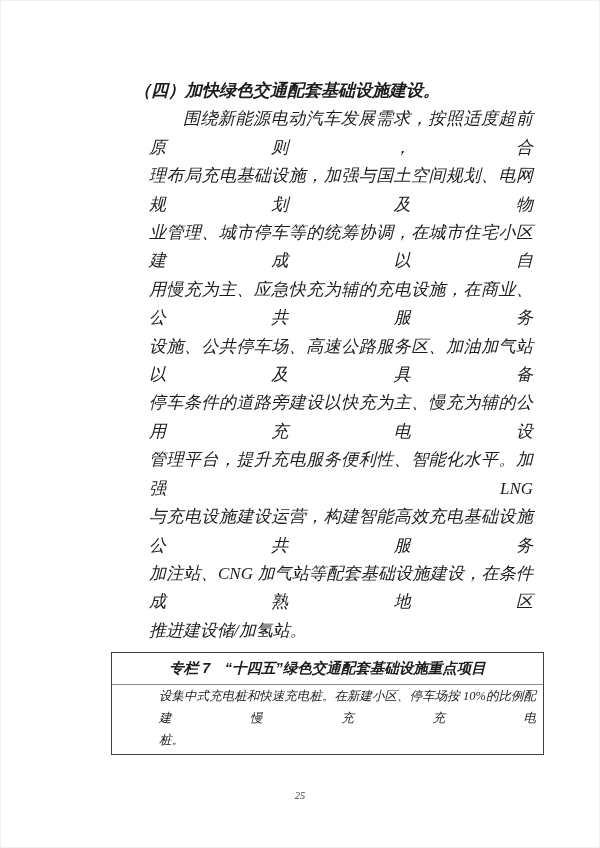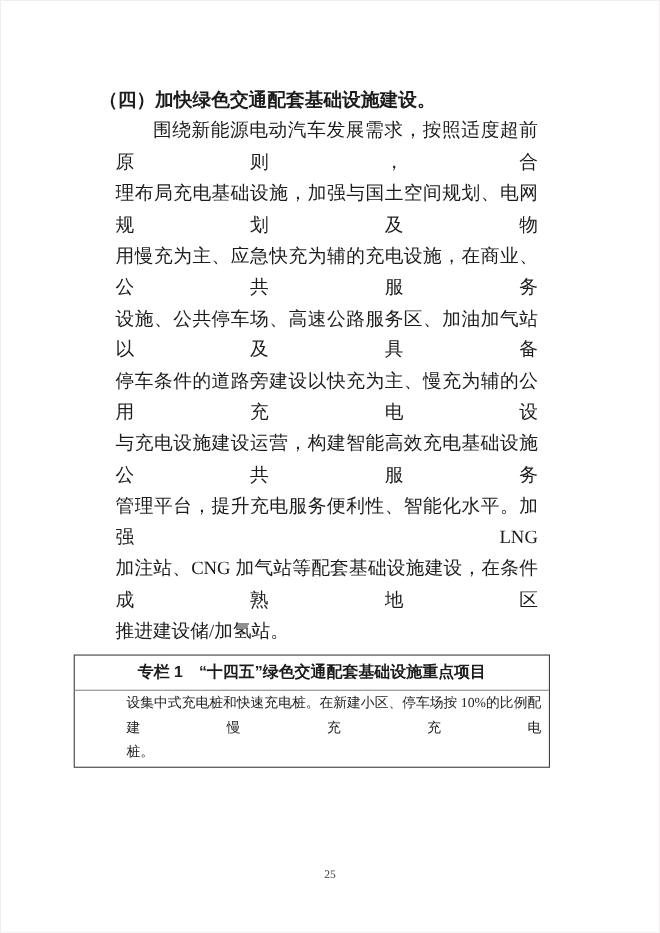--- a/index.html
+++ b/index.html
@@ -7,22 +7,23 @@
     width:600px;height:848px;
     background:#ffffff;
     font-family:"Liberation Serif","DejaVu Serif",serif;
     color:#1c1c1c;
     overflow:hidden;
   }
   .page{
     position:relative;
     width:600px;height:848px;
     box-sizing:border-box;
-    padding:76px 88px 0 64px;
+    padding:76px 88px 0 108px;
     border:1px solid #f0efee;
+    font-style:italic;
   }
   
   .h-sub{
     font-weight:bold;
     font-size:17px;
     line-height:28.4px;
     text-indent:25px;
     text-align:left;
   }
   
@@ -73,31 +74,32 @@
 </head>
 <body>
 
 <div class="page">
 
   <div class="h-sub">（四）加快绿色交通配套基础设施建设。</div>
 
   <div class="para">
       <div class="line fill indent">围绕新能源电动汽车发展需求，按照适度超前原则，合</div>
       <div class="line fill">理布局充电基础设施，加强与国土空间规划、电网规划及物</div>
+      <div class="line fill">业管理、城市停车等的统筹协调，在城市住宅小区建成以自</div>
       <div class="line fill">用慢充为主、应急快充为辅的充电设施，在商业、公共服务</div>
       <div class="line fill">设施、公共停车场、高速公路服务区、加油加气站以及具备</div>
       <div class="line fill">停车条件的道路旁建设以快充为主、慢充为辅的公用充电设</div>
+      <div class="line fill">管理平台，提升充电服务便利性、智能化水平。加强 LNG</div>
       <div class="line fill">与充电设施建设运营，构建智能高效充电基础设施公共服务</div>
-      <div class="line fill">管理平台，提升充电服务便利性、智能化水平。加强 LNG</div>
       <div class="line fill">加注站、CNG 加气站等配套基础设施建设，在条件成熟地区</div>
       <div class="line end">推进建设储/加氢站。</div>
     </div>
 
   <div class="box">
-    <div class="box-title">专栏 1　“十四五”绿色交通配套基础设施重点项目</div>
+    <div class="box-title">专栏 7　“十四五”绿色交通配套基础设施重点项目</div>
     <div class="box-body">
         <div class="line fill">设集中式充电桩和快速充电桩。在新建小区、停车场按 10%的比例配建慢充充电</div>
         <div class="line end">桩。</div>
       </div>
   </div>
 
   <div class="page-number">25</div>
 
 </div>
 

